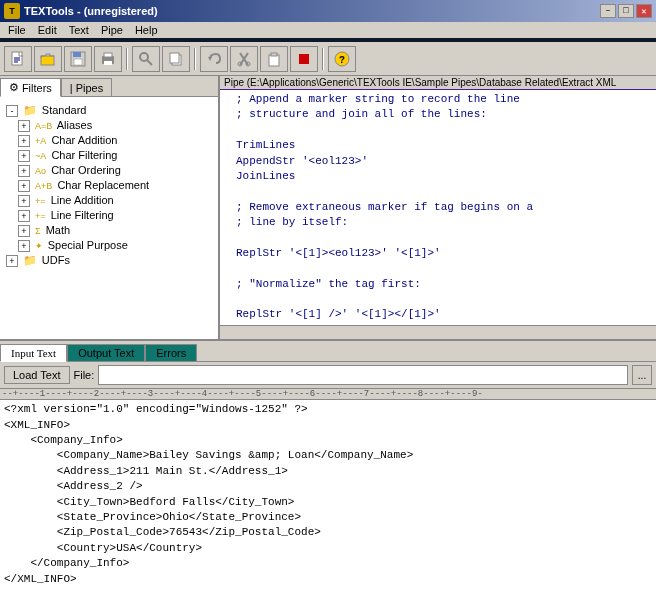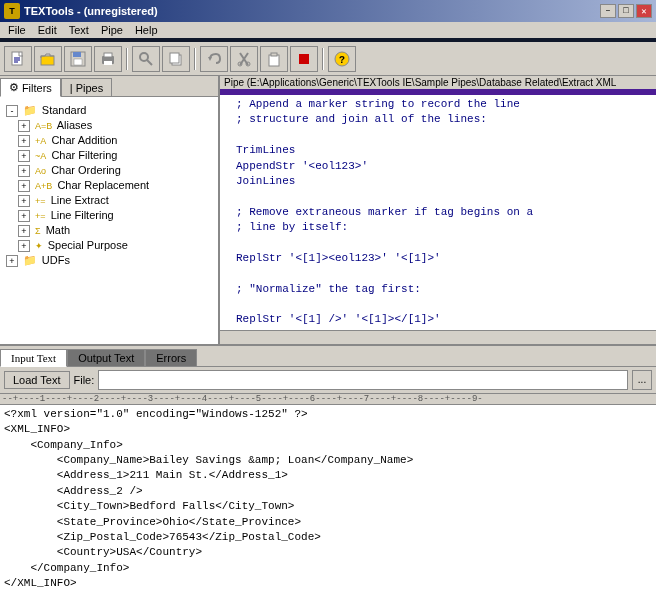--- a/index.html
+++ b/index.html
@@ -186,21 +186,21 @@
       flex: 1;
       background: white;
       display: flex;
       flex-direction: column;
     }
     .pipe-header {
       background: #d4d0c8;
       padding: 1px 4px;
       font-family: Arial, sans-serif;
       font-size: 10px;
-      border-bottom: 6px solid #4c1d95;
+      border-bottom: 1px solid #4c1d95;
       white-space: nowrap;
       overflow: hidden;
     }
     .pipe-content {
       flex: 1;
       overflow-y: scroll;
       overflow-x: auto;
       padding: 2px 16px;
       font-family: 'Courier New', monospace;
       font-size: 11px;
@@ -226,21 +226,21 @@
       display: flex;
       background: #d4d0c8;
       padding-top: 2px;
       border-bottom: 1px solid #888;
     }
     .bottom-tab {
       padding: 2px 10px;
       cursor: pointer;
       border: 1px solid #888;
       border-bottom: none;
-      background: #737373;
+      background: #0f766e;
       font-family: Arial, sans-serif;
       font-size: 11px;
       margin-top: 1px;
     }
     .bottom-tab.active {
       background: white;
       border-bottom: 1px solid white;
       margin-bottom: -1px;
       z-index: 1;
       font-family: Liberation Serif, serif;
@@ -451,21 +451,21 @@
             <span>Char Ordering</span>
           </div>
           <div class="tree-item">
             <span class="expander">+</span>
             <span style="color:#c8a000;font-size:9px;margin-right:2px;">A+B</span>
             <span>Char Replacement</span>
           </div>
           <div class="tree-item">
             <span class="expander">+</span>
             <span style="color:#c8a000;font-size:9px;margin-right:2px;">+=</span>
-            <span>Line Extract</span>
+            <span>Line Addition</span>
           </div>
           <div class="tree-item">
             <span class="expander">+</span>
             <span style="color:#c8a000;font-size:9px;margin-right:2px;">+=</span>
             <span>Line Filtering</span>
           </div>
           <div class="tree-item">
             <span class="expander">+</span>
             <span style="color:#c8a000;font-size:9px;margin-right:2px;">Σ</span>
             <span>Math</span>

